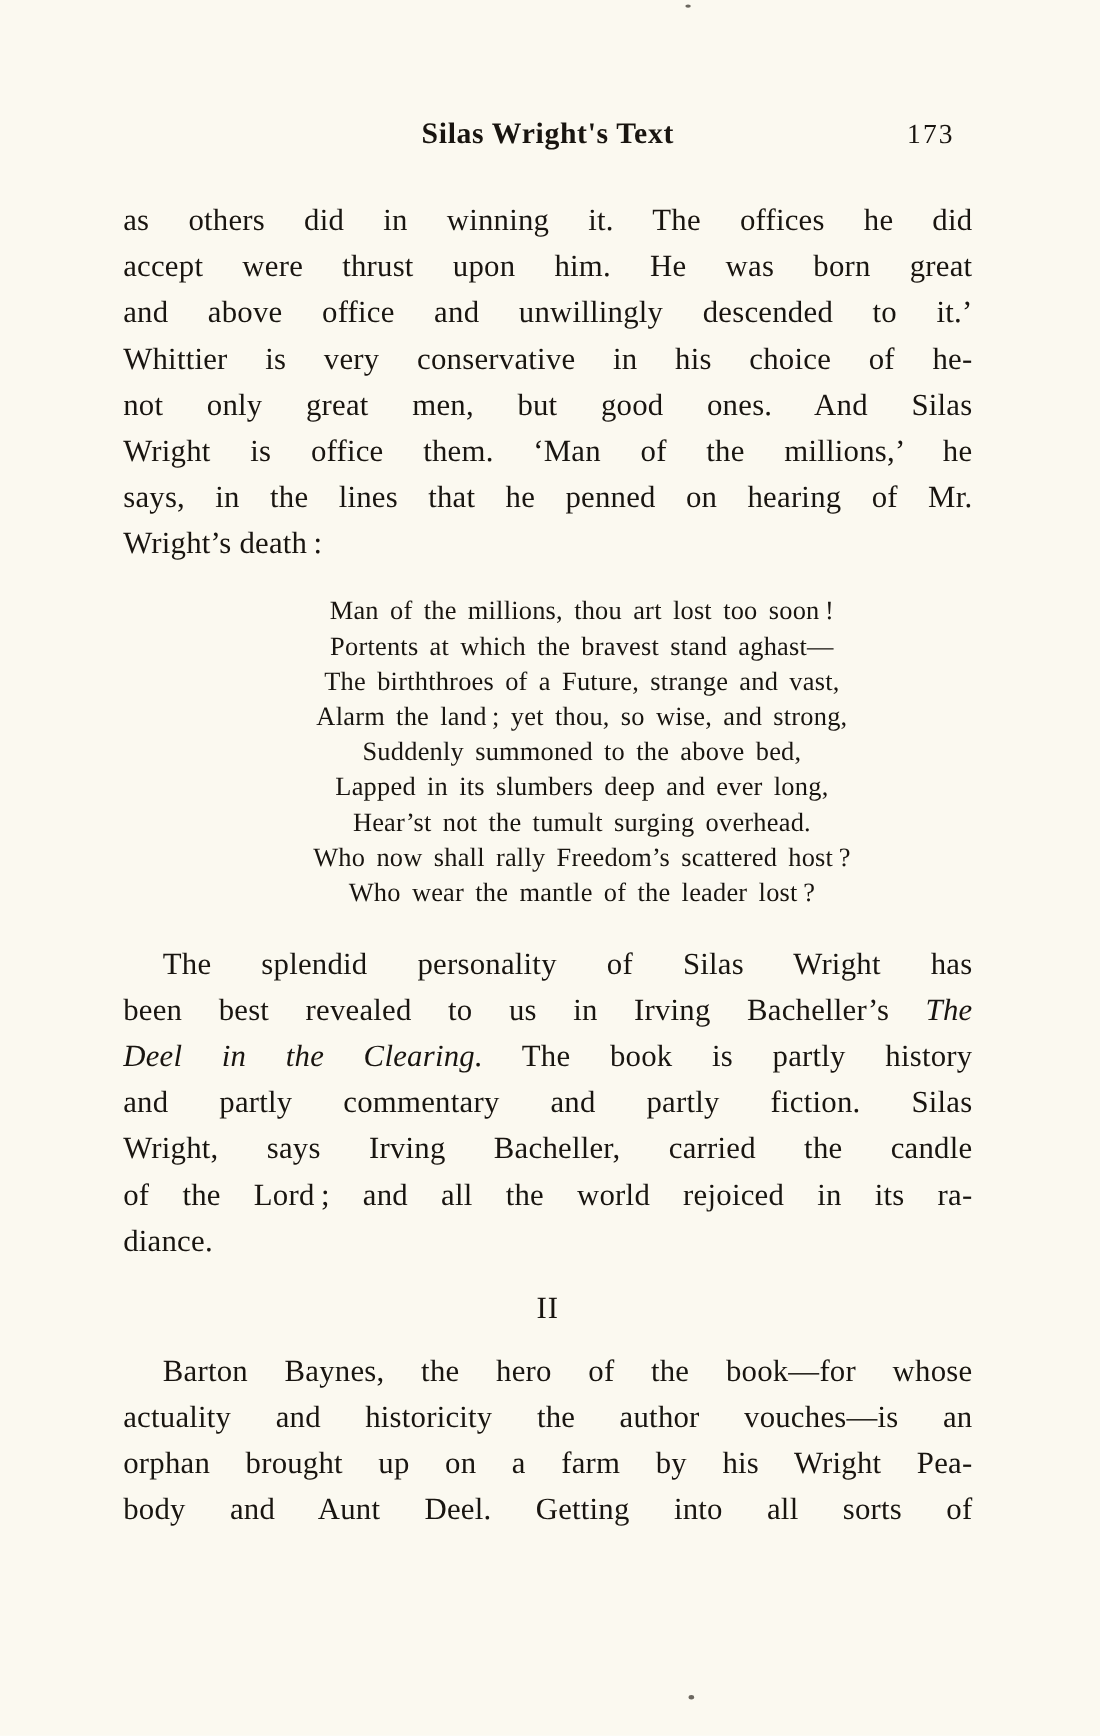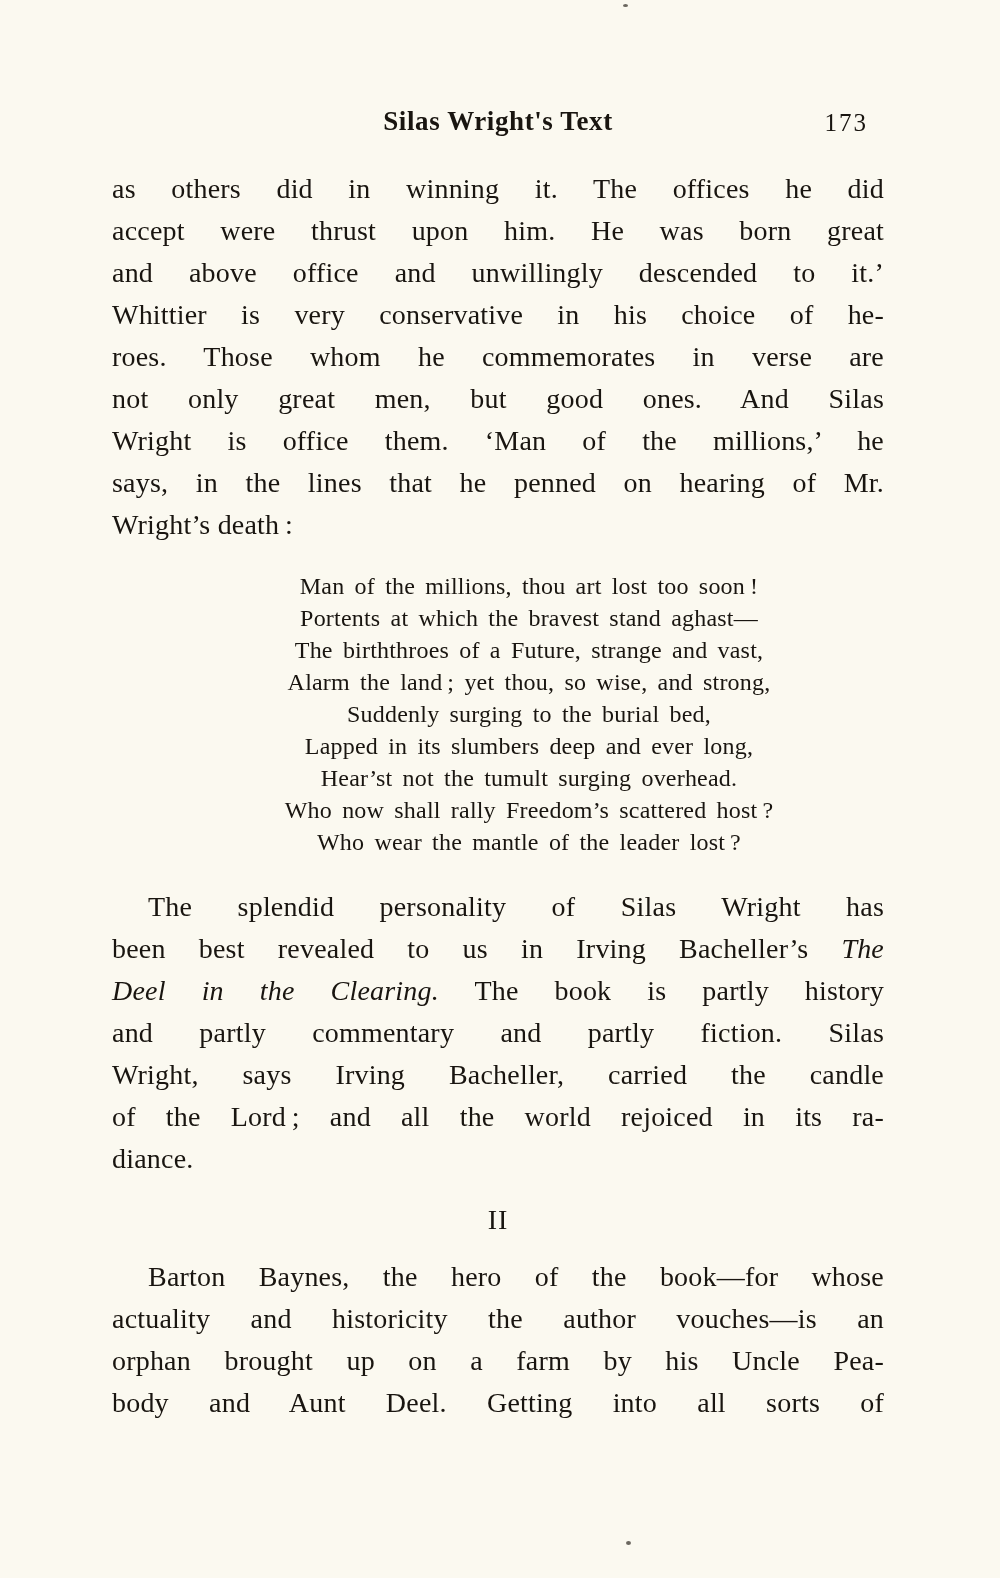--- a/index.html
+++ b/index.html
@@ -14,21 +14,21 @@
   }
   .content {
     position: absolute;
     left: 112px;
     top: 106px;
     width: 772px;
   }
   .page-header {
     position: relative;
     height: 38px;
-    margin-bottom: 24px;
+    margin-bottom: 36px;
   }
   .running-head {
     text-align: center;
     font-weight: bold;
     font-size: 27px;
     letter-spacing: 0.6px;
   }
   .page-number {
     position: absolute;
     right: 16px;
@@ -88,33 +88,32 @@
     <header class="page-header">
       <div class="running-head">Silas Wright's Text</div>
       <div class="page-number">173</div>
     </header>
 
     <section class="para">
       <div class="line just">as others did in winning it. The offices he did</div>
       <div class="line just">accept were thrust upon him. He was born great</div>
       <div class="line just">and above office and unwillingly descended to it.’</div>
       <div class="line just">Whittier is very conservative in his choice of he-</div>
-      <div class="line just">roes. Those whom he commemorates in verse are</div>
       <div class="line just">not only great men, but good ones. And Silas</div>
       <div class="line just">Wright is office them. ‘Man of the millions,’ he</div>
       <div class="line just">says, in the lines that he penned on hearing of Mr.</div>
       <div class="line flush">Wright’s death :</div>
     </section>
 
     <section class="poem">
       <div class="poem-line">Man of the millions, thou art lost too soon !</div>
       <div class="poem-line">Portents at which the bravest stand aghast—</div>
       <div class="poem-line">The birththroes of a Future, strange and vast,</div>
       <div class="poem-line">Alarm the land ; yet thou, so wise, and strong,</div>
-      <div class="poem-line">Suddenly surging to the burial bed,</div>
+      <div class="poem-line">Suddenly summoned to the above bed,</div>
       <div class="poem-line">Lapped in its slumbers deep and ever long,</div>
       <div class="poem-line">Hear’st not the tumult surging overhead.</div>
       <div class="poem-line">Who now shall rally Freedom’s scattered host ?</div>
       <div class="poem-line">Who wear the mantle of the leader lost ?</div>
     </section>
 
     <section class="para">
       <div class="line just indent">The splendid personality of Silas Wright has</div>
       <div class="line just"><span>been best revealed to us in Irving Bacheller’s </span><span class="italic">The</span></div>
       <div class="line just"><span class="italic">Deel in the Clearing.</span><span> The book is partly history</span></div>
@@ -122,20 +121,20 @@
       <div class="line just">Wright, says Irving Bacheller, carried the candle</div>
       <div class="line just">of the Lord ; and all the world rejoiced in its ra-</div>
       <div class="line flush">diance.</div>
     </section>
 
     <div class="section-heading">II</div>
 
     <section class="para">
       <div class="line just indent">Barton Baynes, the hero of the book—for whose</div>
       <div class="line just">actuality and historicity the author vouches—is an</div>
-      <div class="line just">orphan brought up on a farm by his Uncle Pea-</div>
+      <div class="line just">orphan brought up on a farm by his Wright Pea-</div>
       <div class="line just">body and Aunt Deel. Getting into all sorts of</div>
     </section>
 
   </div>
 
   <span class="artifact artifact-bottom"></span>
 </div>
 
 </body></html>

